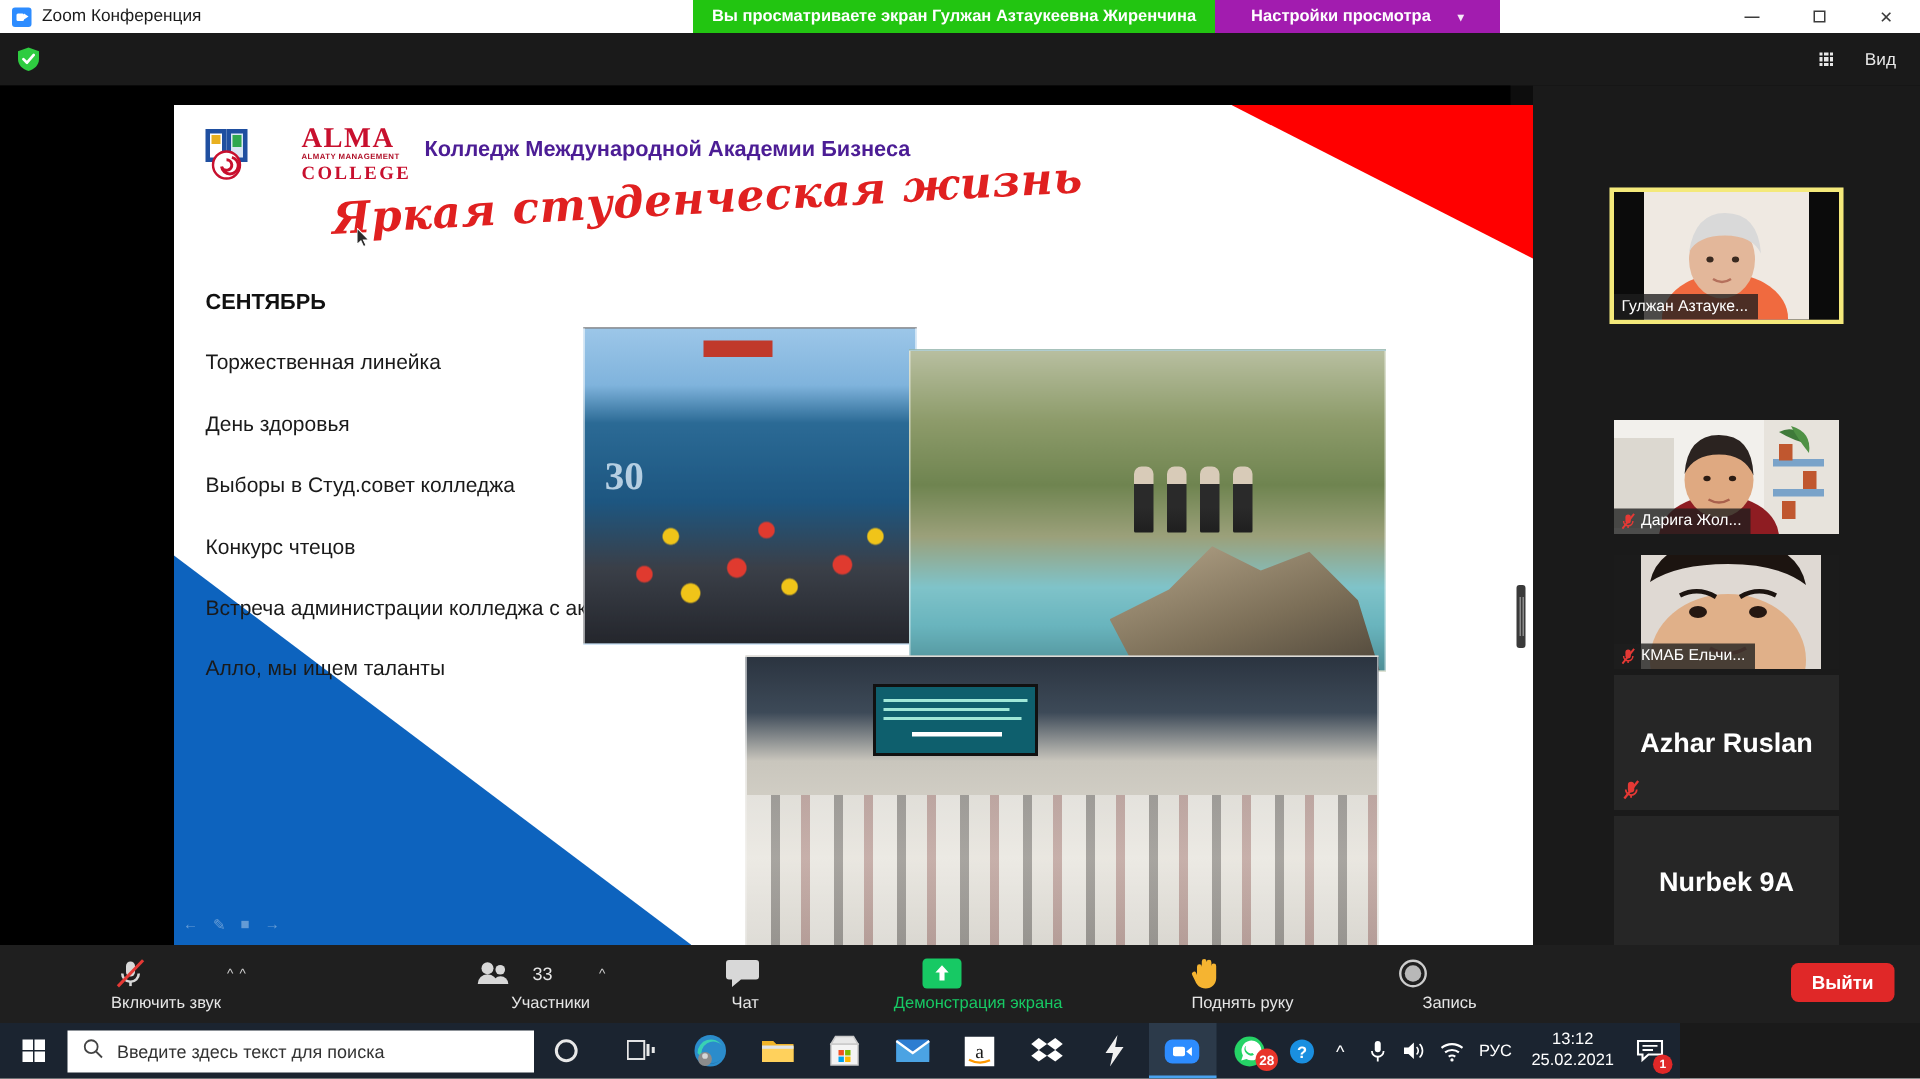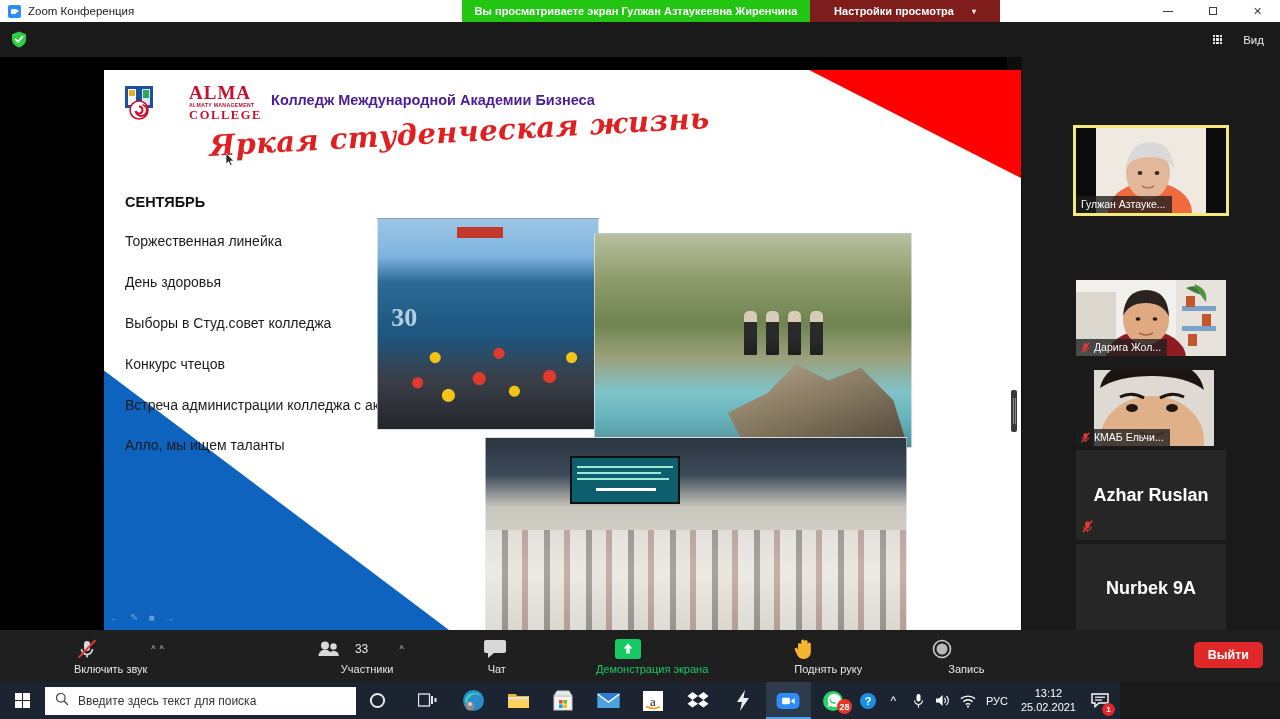--- a/index.html
+++ b/index.html
@@ -30,21 +30,21 @@
     border-left:3px solid #fff;
   }
   .tb-title { font-size:11.5px; color:#1b1b1b; white-space:nowrap; }
 
   .tb-green {
     width:348px; height:22px; background:#22c511;
     display:flex; align-items:center; justify-content:center;
     font-size:11px; color:#ffffff; font-weight:600; white-space:nowrap;
   }
   .tb-viewopts {
-    width:190px; height:22px; background:#7f1d1d;
+    width:190px; height:22px; background:#a21caf;
     display:flex; align-items:center; justify-content:center; gap:18px;
     font-size:11px; color:#ffffff; font-weight:600; white-space:nowrap;
   }
   .tb-viewopts .chev { font-size:8px; opacity:.9; }
   .tb-winbtns { flex:1; display:flex; justify-content:flex-end; height:22px; }
   .winbtn {
     width:45px; height:22px; display:flex; align-items:center; justify-content:center;
     font-size:11px; color:#3c3c3c; background:#ffffff;
   }
   .sq { width:8px; height:8px; border:1px solid #3c3c3c; }
@@ -69,21 +69,21 @@
 
   
   .stage {
     position:absolute; top:57px; left:0; width:1280px; height:573px;
     background:#0d0d0d;
   }
   .sharearea { position:absolute; left:0; top:0; width:1007px; height:573px; background:#000; }
 
   
   .slide {
-    position:absolute; left:104px; top:13px; width:917px; height:560px;
+    position:absolute; left:116px; top:13px; width:917px; height:560px;
     background:#ffffff; overflow:hidden;
   }
   .slide-redtri {
     position:absolute; right:0; top:0; width:212px; height:108px;
     background:#ff0000;
     clip-path:polygon(100% 0, 100% 100%, 0 0);
   }
   .slide-bluetri {
     position:absolute; left:0; bottom:0; width:345px; height:295px;
     background:#0d63be;

